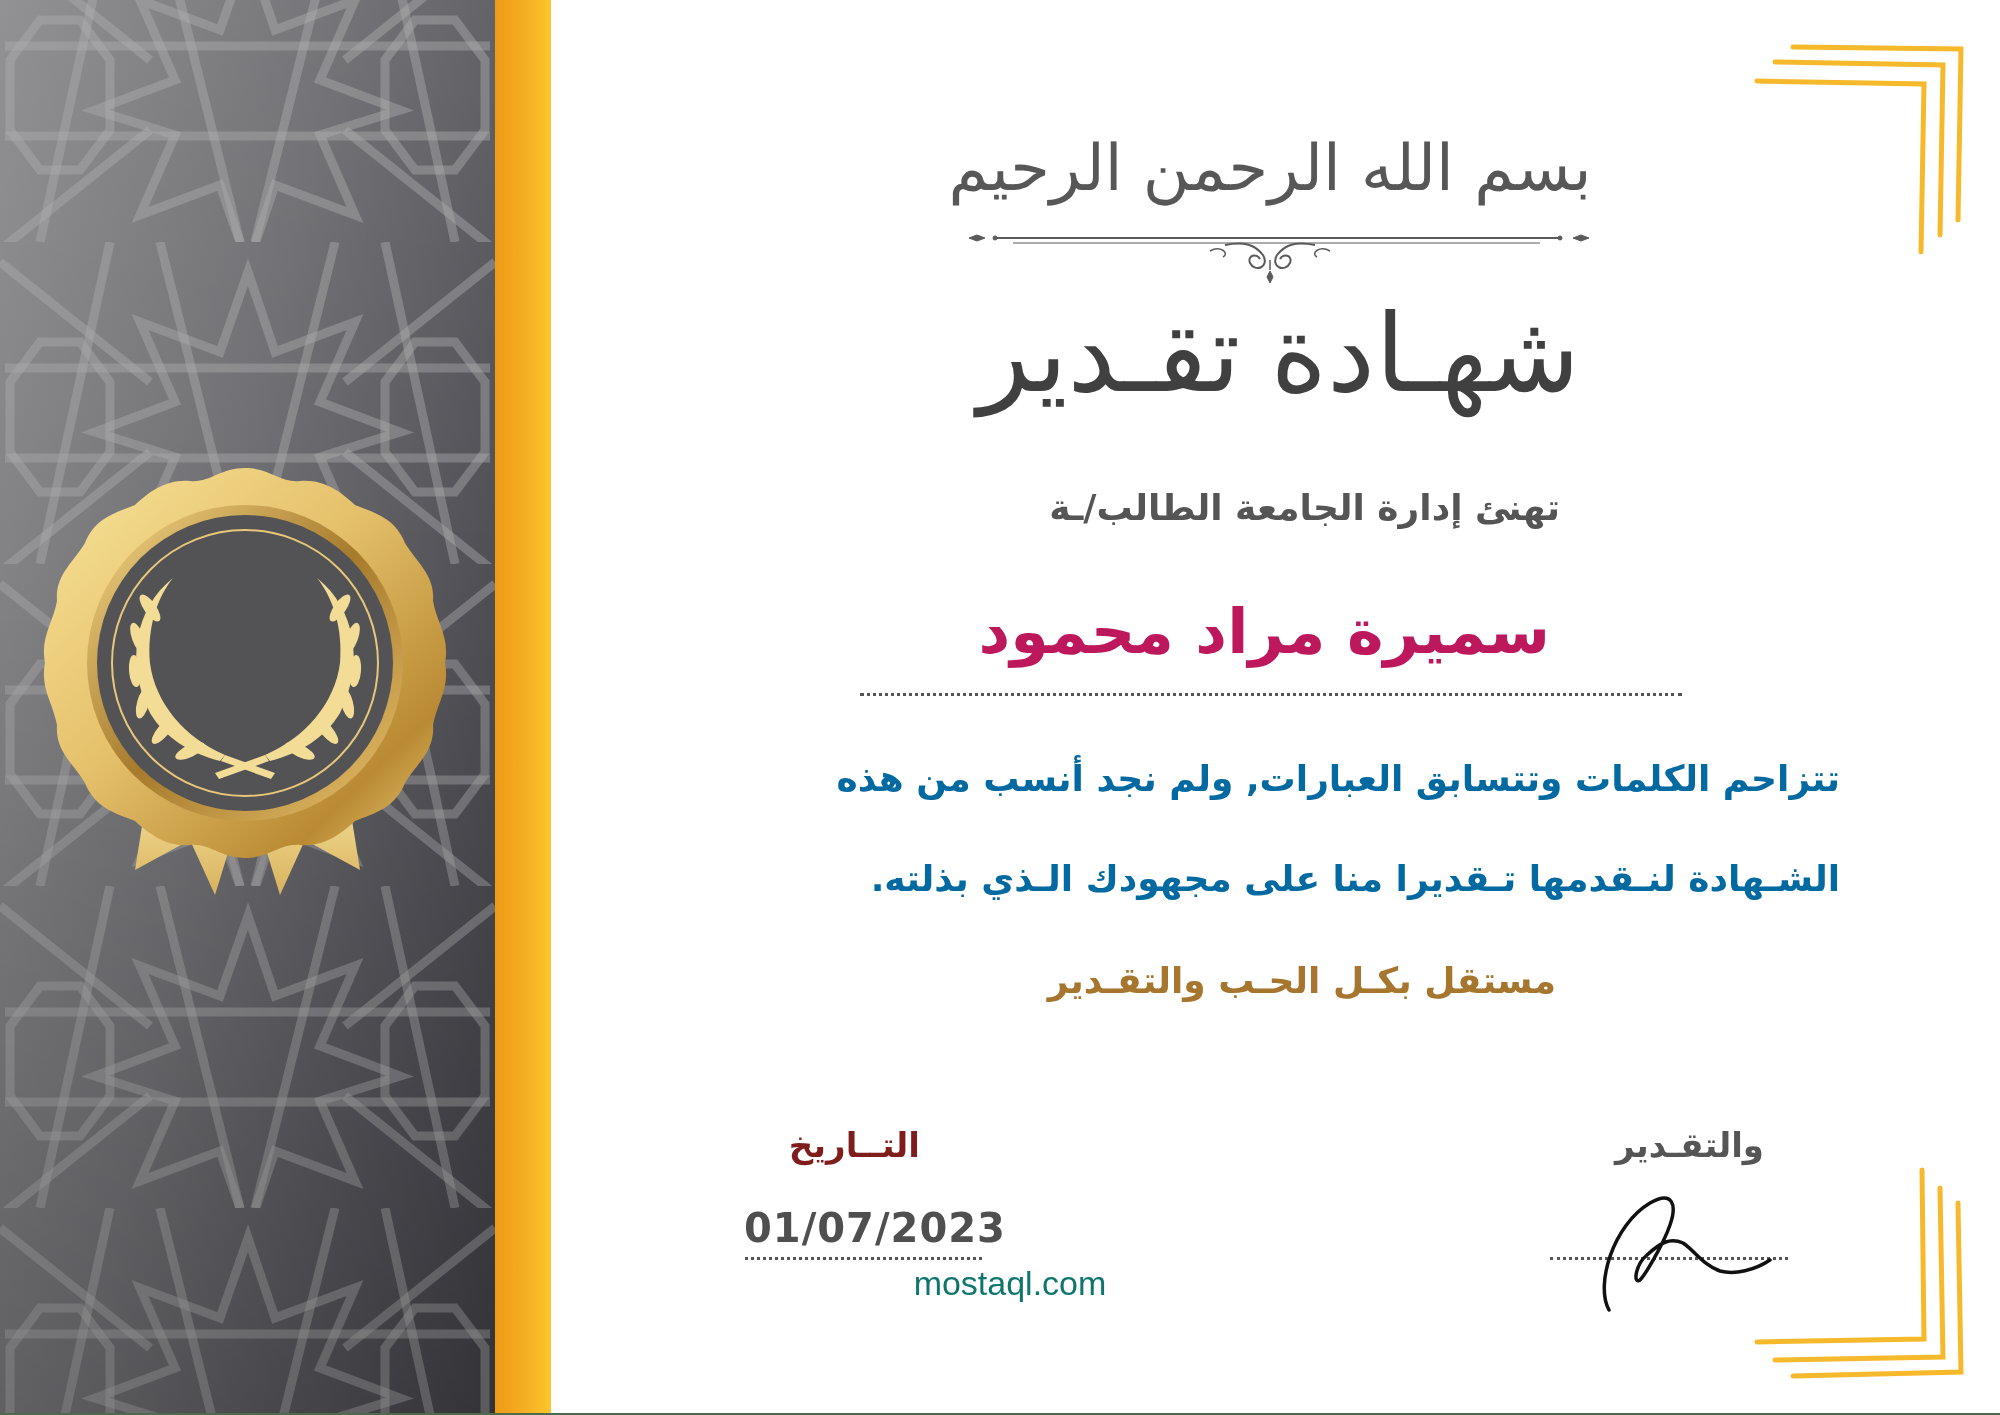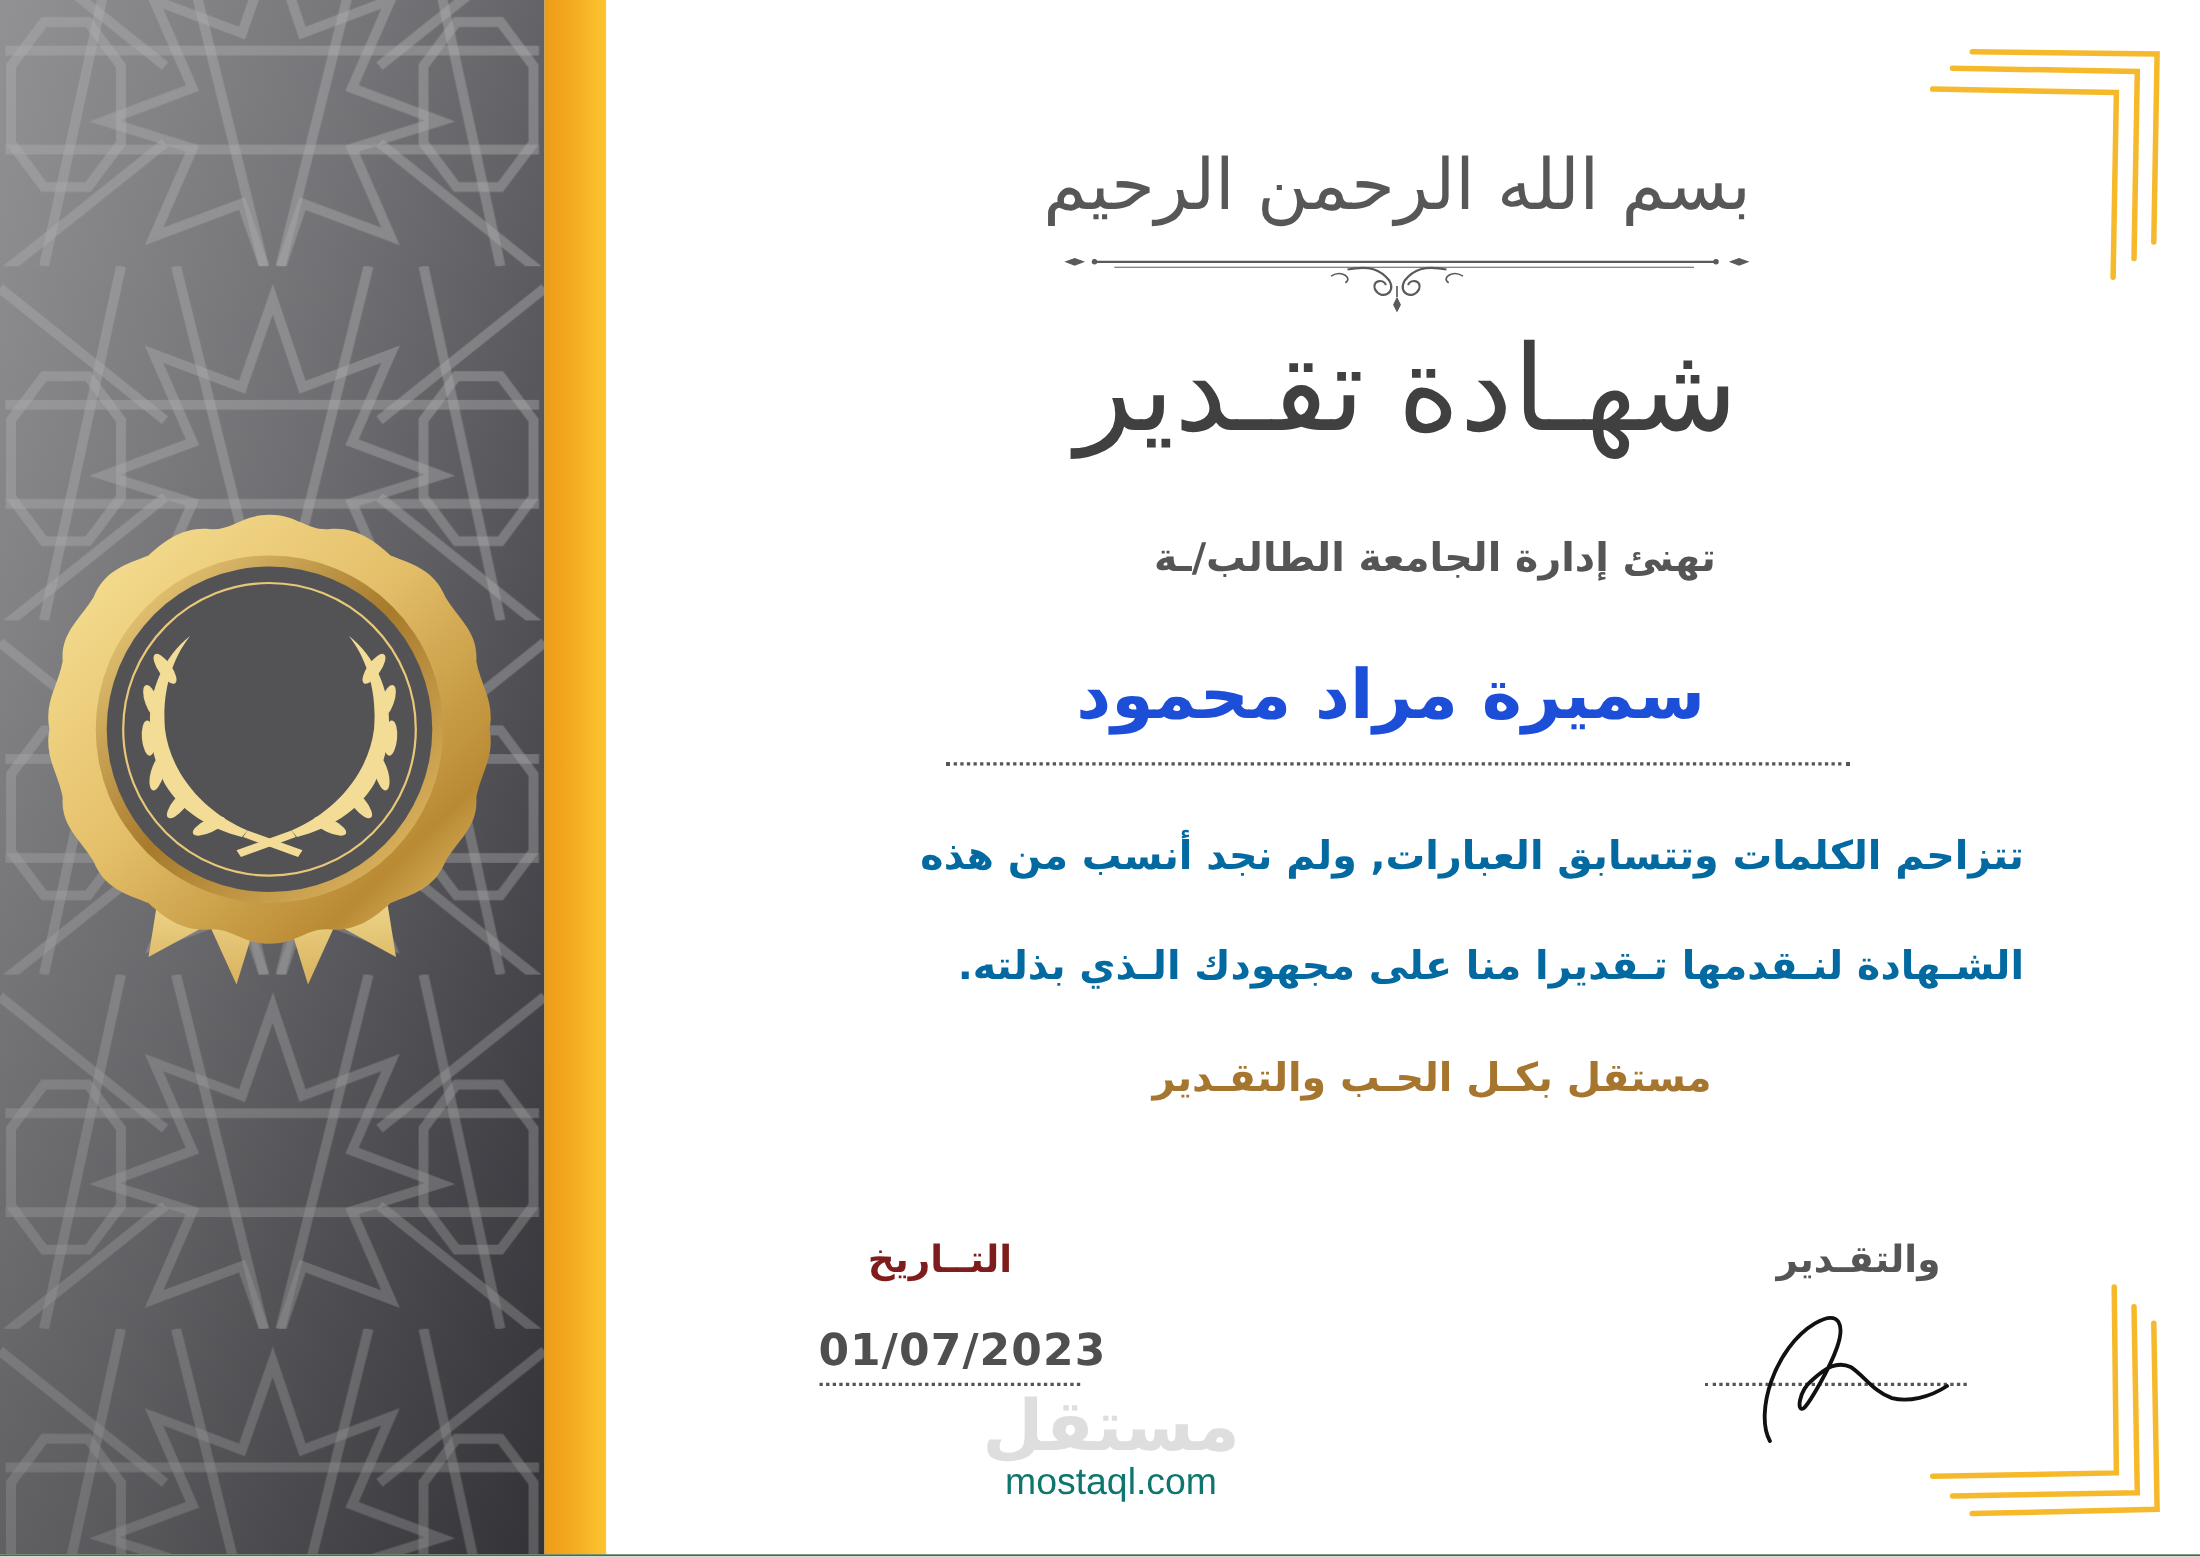--- a/index.html
+++ b/index.html
@@ -12,21 +12,21 @@
   .bottom-line { position:absolute; left:0; bottom:0; width:2000px; height:2px; background:#4b6b4b; }
   .pattern-svg { position:absolute; left:0; top:0; }
   .badge { position:absolute; left:40px; top:445px; width:410px; height:520px; }
 
   .bism { position:absolute; left:925px; top:95px; width:690px; height:190px; }
   .title { position:absolute; left:900px; top:300px; width:680px; text-align:right; direction:rtl;
     font-size:108px; color:#404040; font-family:Liberation Sans, sans-serif; font-weight:400; letter-spacing:2px; line-height:1; }
   .congrats { position:absolute; left:940px; top:458px; width:620px; text-align:right; direction:rtl;
     font-size:36px; font-weight:bold; color:#555555;margin-top:29px; }
   .recipient { position:absolute; left:860px; top:595px; width:690px; direction:rtl;
-    font-size:62px; font-weight:bold; color:#1d4ed8; }
+    font-size:62px; font-weight:bold; color:#be185d; }
   .dots-name { position:absolute; left:860px; top:693px; width:822px; height:0; border-top:3px dotted #555; }
   .body-text { position:absolute; left:740px; width:1100px; text-align:right; direction:rtl;
     font-size:36px; font-weight:bold; color:#0369a1; }
   .body-1 { top:758px; }
   .body-2 { top:858px; }
   .dedication { position:absolute; left:960px; top:960px; width:596px; text-align:right; direction:rtl;
     font-size:36px; font-weight:bold; color:#a6752e; }
 
   .date-label { position:absolute; left:740px; top:1125px; width:180px; text-align:right; direction:rtl; font-size:34px; font-weight:bold; color:#7f1d1d; }
   .date-value { position:absolute; left:744px; top:1205px; width:240px; text-align:left; font-size:40px; font-weight:bold; color:#4f4f4f; letter-spacing:1px; }
@@ -169,21 +169,20 @@
 <div class="date-value">01/07/2023</div>
 <div class="date-dots"></div>
 
 <div class="sig-label">والتقـدير</div>
 <div class="sig-dots"></div>
 <svg class="signature" viewBox="0 0 180 130" width="180" height="130">
   <path d="M14,125 C0,100 18,40 55,18 C78,5 82,20 75,40 C68,60 50,90 45,95 C38,100 40,80 52,70 C65,58 75,52 88,58 C100,66 108,80 125,86 C140,90 160,85 175,75" fill="none" stroke="#111" stroke-width="3.5" stroke-linecap="round"></path>
 </svg>
 
 <div class="watermark">
-  <div class="wm-ar">مستقل</div>
   <div class="wm-en">mostaql.com</div>
 </div>
 
 <svg class="corner" style="left:1740px;top:30px;" width="240" height="240" viewBox="1740 30 240 240">
   <g fill="none" stroke="#f7b92c" stroke-width="5" stroke-linecap="round">
     <polyline points="1793,47 1961,49 1958,220"></polyline>
     <polyline points="1775,62 1943,65 1940,235"></polyline>
     <polyline points="1757,81 1924,84 1921,252"></polyline>
   </g>
 </svg>

